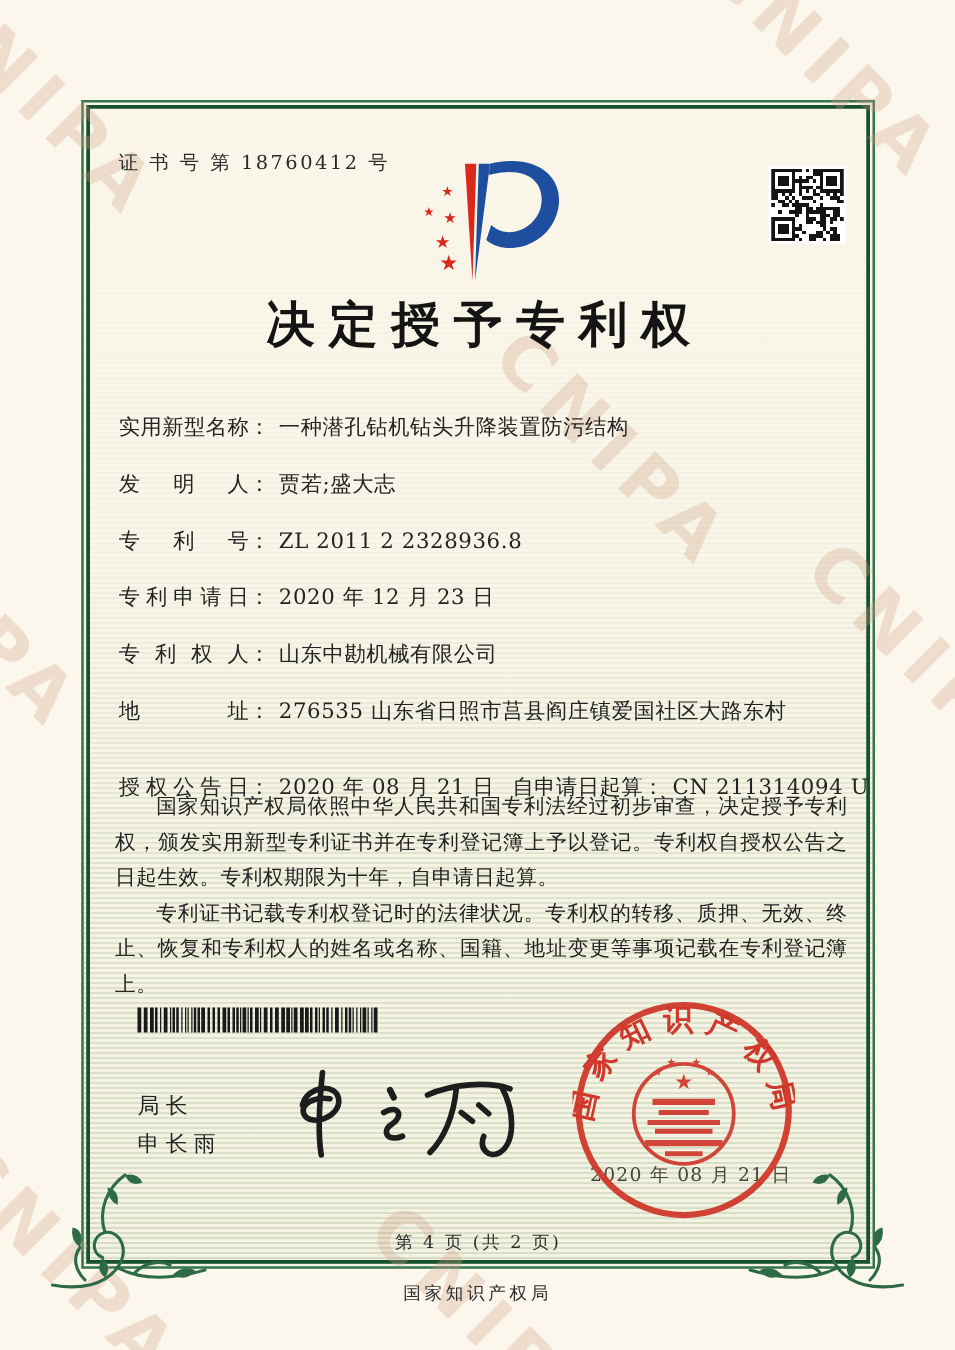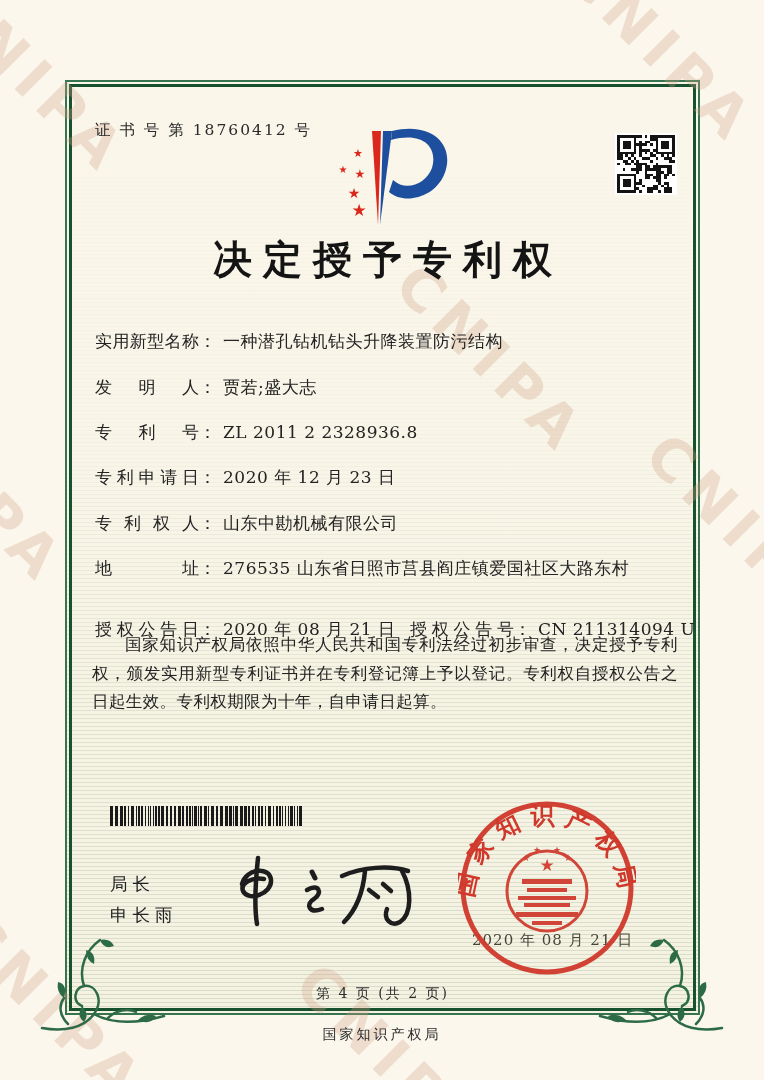--- a/index.html
+++ b/index.html
@@ -343,26 +343,27 @@
     <span class="f-label">专利申请日</span><span class="f-colon">：</span><span class="f-value">2020 年 12 月 23 日</span>
   </div>
   <div class="f-row" style="top:182px">
     <span class="f-label">专利权人</span><span class="f-colon">：</span><span class="f-value">山东中勘机械有限公司</span>
   </div>
   <div class="f-row" style="top:227px">
     <span class="f-label">地址</span><span class="f-colon">：</span><span class="f-value">276535 山东省日照市莒县阎庄镇爱国社区大路东村</span>
   </div>
   <div class="f-row" style="top:288px">
     <span><span class="f-label">授权公告日</span><span class="f-colon">：</span><span class="f-value">2020 年 08 月 21 日</span></span>
-    <span class="grant-no"><span class="f-label">授权公告号</span><span class="f-colon">：</span><span class="f-value">CN 211314094 U</span></span>
+    <span class="grant-no"><span class="f-label">自申请日起算</span><span class="f-colon">：</span><span class="f-value">CN 211314094 U</span></span>
   </div>
 </div>
 
 <div class="paras">
   <p>国家知识产权局依照中华人民共和国专利法经过初步审查，决定授予专利权，颁发实用新型专利证书并在专利登记簿上予以登记。专利权自授权公告之日起生效。专利权期限为十年，自申请日起算。</p>
+  <p>专利证书记载专利权登记时的法律状况。专利权的转移、质押、无效、终止、恢复和专利权人的姓名或名称、国籍、地址变更等事项记载在专利登记簿上。</p>
 </div>
 
 <div class="barcode" id="barcode">
     <i style="width:3px"></i>
     <s style="width:2px"></s>
     <i style="width:3px"></i>
     <s style="width:2px"></s>
     <i style="width:3px"></i>
     <s style="width:1px"></s>
     <i style="width:2px"></i>

